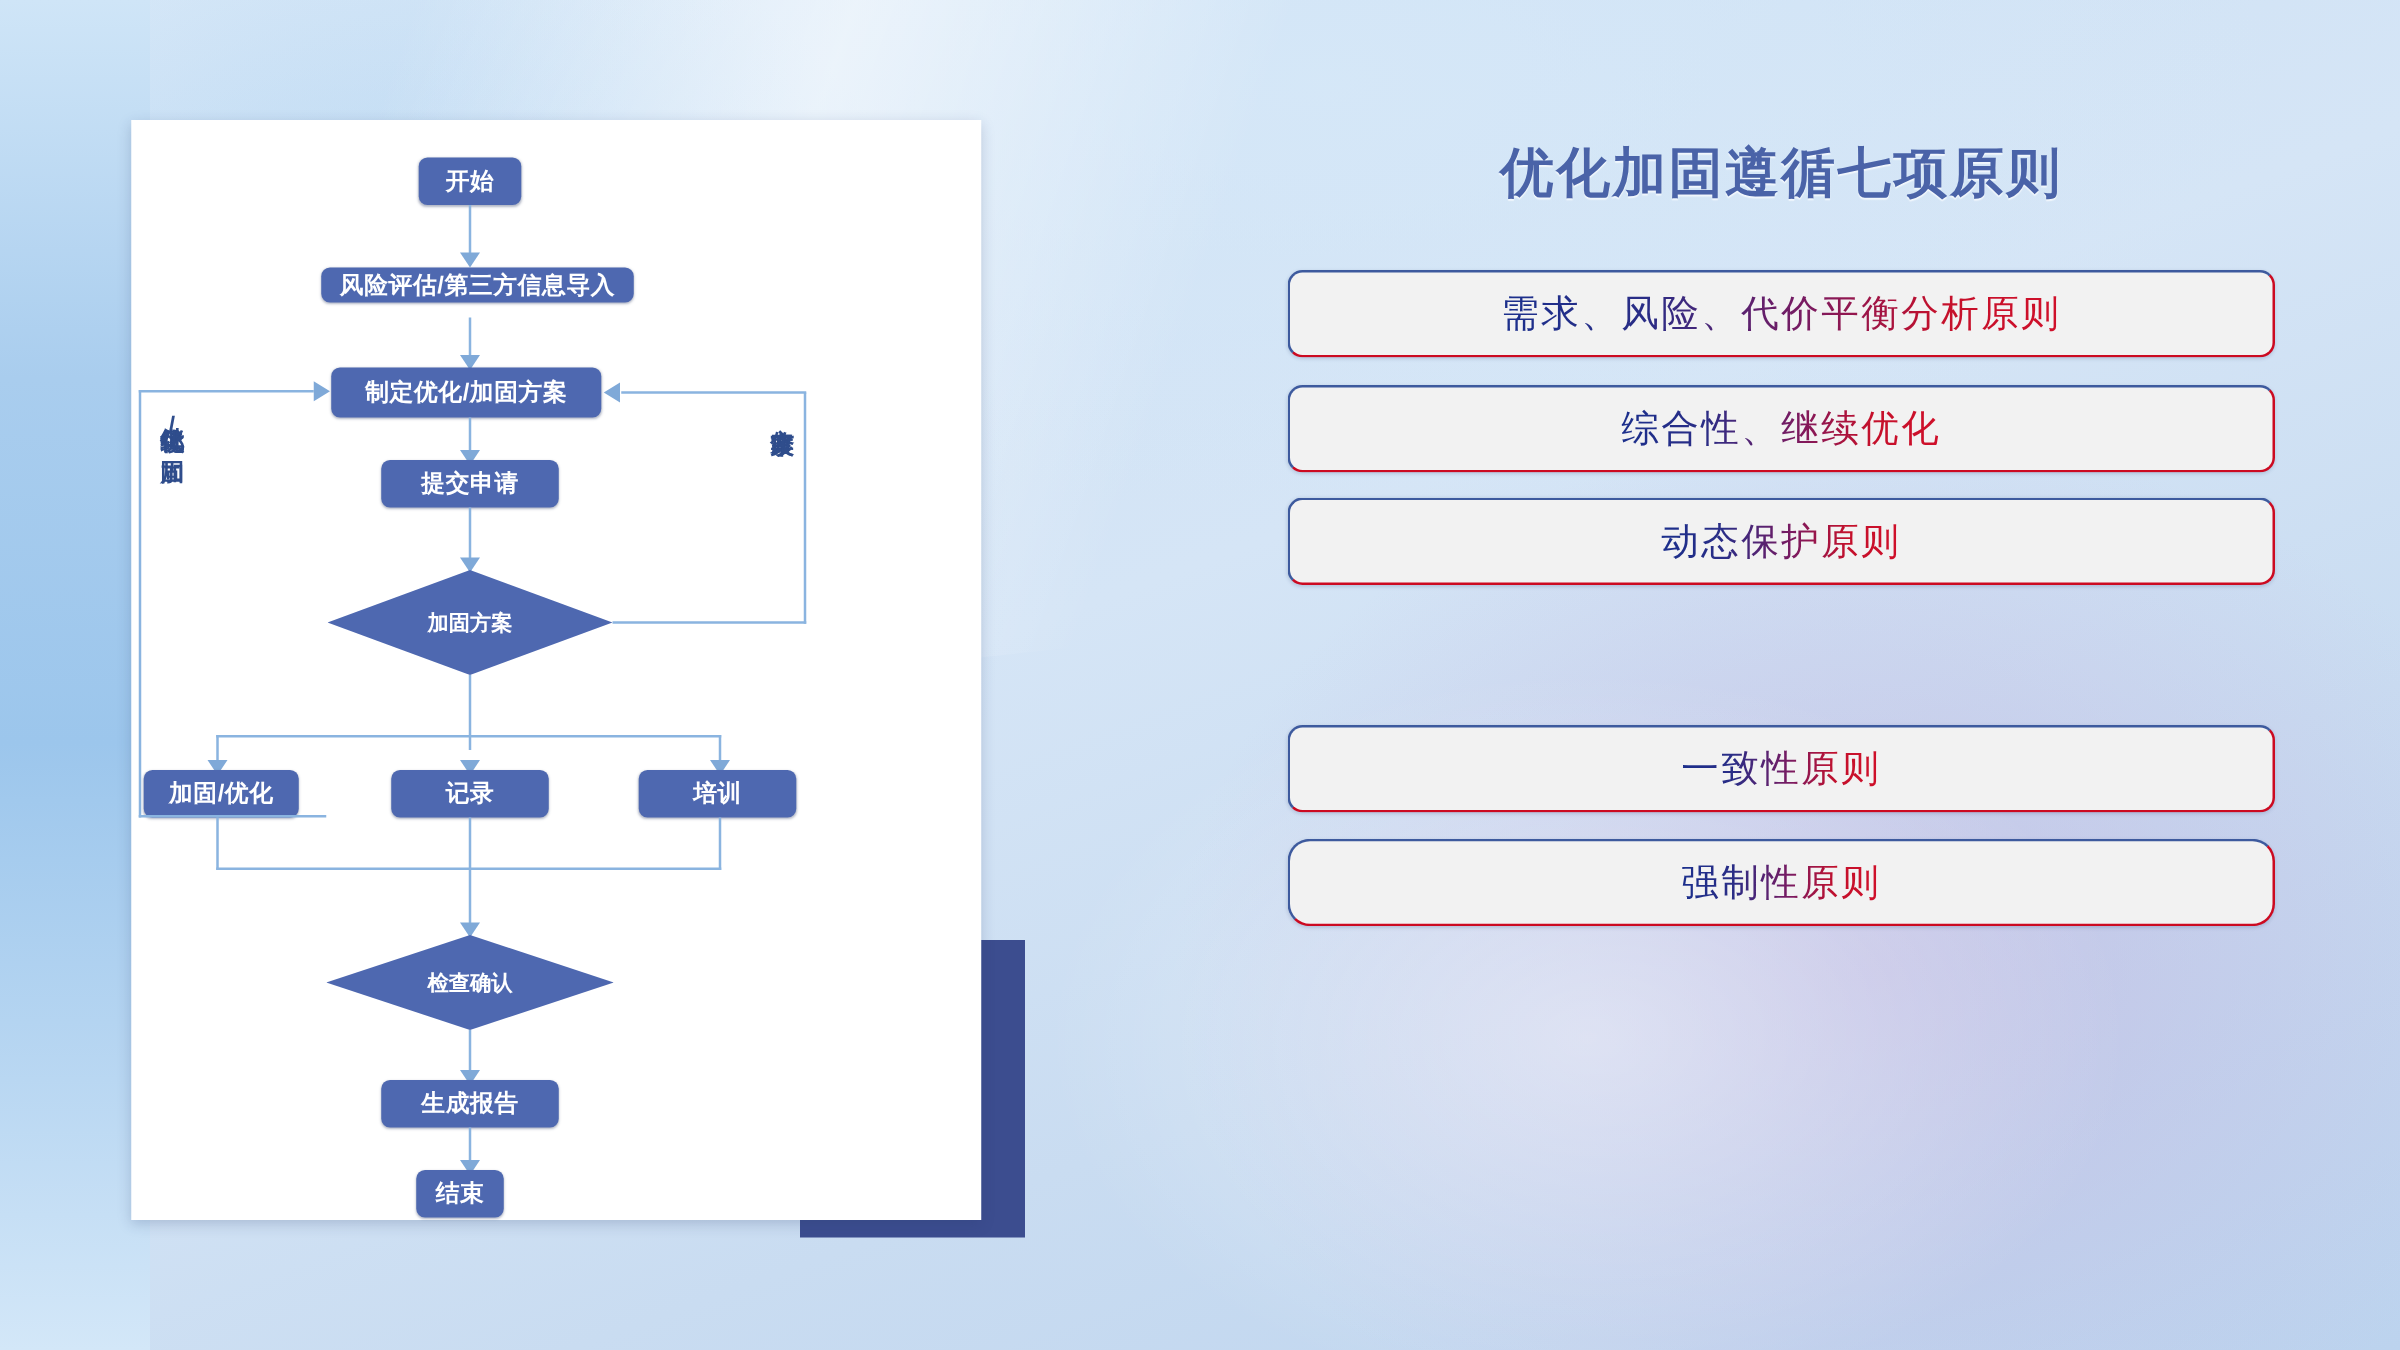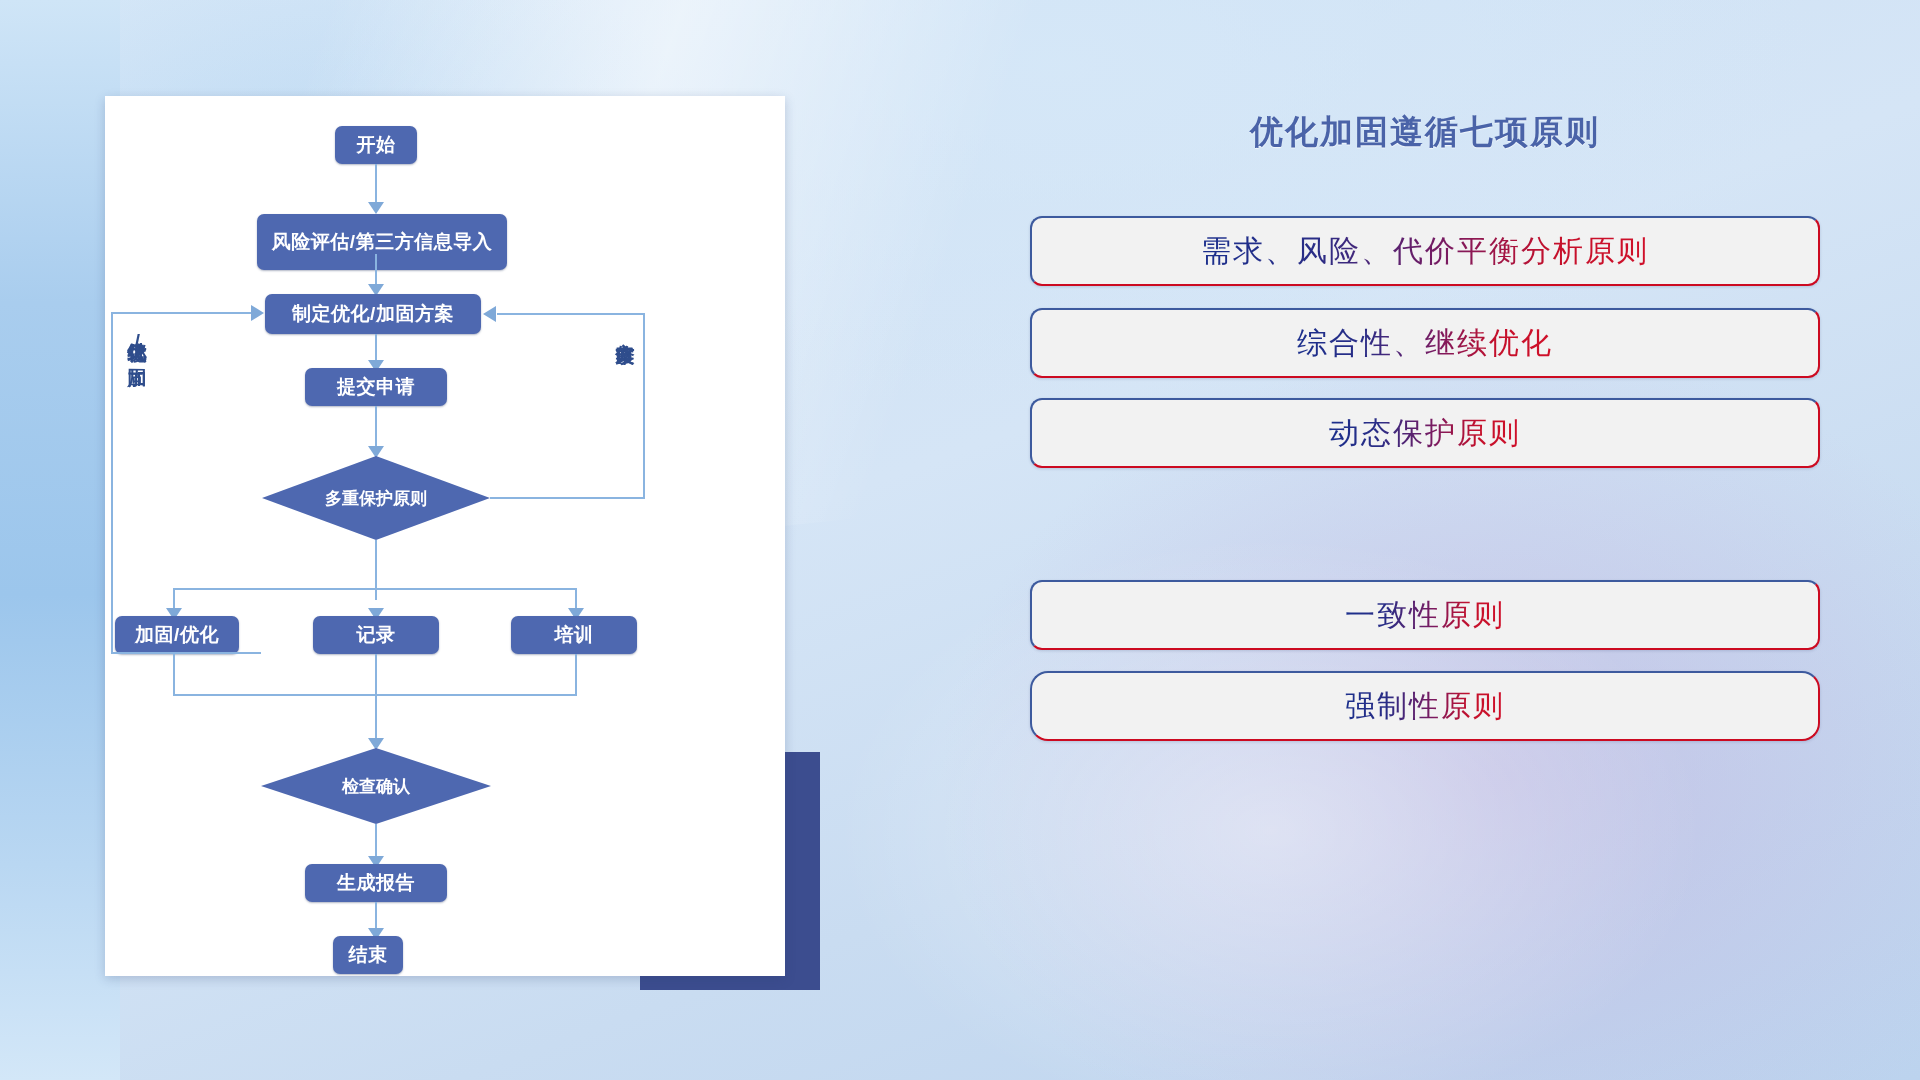--- a/index.html
+++ b/index.html
@@ -152,21 +152,21 @@
     width: 830px;
     height: 900px;
   }
 
   #principles-title {
     position: absolute;
     left: 0;
     top: 14px;
     width: 830px;
     text-align: center;
-    font-size: 33px;
+    font-size: 43px;
     font-weight: bold;
     color: #4a63a8;
     letter-spacing: 2px;
     text-shadow: 0 1px 1px rgba(255,255,255,0.7);
   }
 
   .principle-card {
     position: absolute;
     left: 20px;
     width: 790px;
@@ -209,21 +209,21 @@
 
   <div id="flow-panel">
 
     <div class="node" style="left:230px; top:30px; width:82px; height:38px;">
       <span>开始</span>
     </div>
 
     <div class="vline" style="left:270px; top:68px; height:48px;"></div>
     <div class="arrow-down" style="left:263px; top:106px;"></div>
 
-    <div class="node" style="left:152px; top:118px; width:250px; height:56px;">
+    <div class="node" style="left:152px; top:118px; width:250px; height:28px;">
       <span>风险评估/第三方信息导入</span>
     </div>
 
     <div class="vline" style="left:270px; top:158px; height:42px;"></div>
     <div class="arrow-down" style="left:263px; top:188px;"></div>
 
     <div class="node" style="left:160px; top:198px; width:216px; height:40px;">
       <span>制定优化/加固方案</span>
     </div>
 
@@ -232,21 +232,21 @@
 
     <div class="node" style="left:200px; top:272px; width:142px; height:38px;">
       <span>提交申请</span>
     </div>
 
     <div class="vline" style="left:270px; top:310px; height:52px;"></div>
     <div class="arrow-down" style="left:263px; top:350px;"></div>
 
     <div class="diamond-wrap" style="left:157px; top:360px; width:228px; height:84px;">
       <div class="diamond-shape"></div>
-      <span class="diamond-label">多重保护原则</span>
+      <span class="diamond-label">加固方案</span>
     </div>
 
     <div class="hline" style="left:385px; top:401px; width:155px;"></div>
     <div class="vline" style="left:538px; top:218px; height:185px;"></div>
     <div class="hline" style="left:392px; top:217px; width:148px;"></div>
     <div class="arrow-left" style="left:378px; top:210px;"></div>
     <div class="vtext" style="left:510px; top:232px;">方案修改</div>
 
     <div class="vline" style="left:6px; top:216px; height:342px;"></div>
     <div class="hline" style="left:6px; top:216px; width:140px;"></div>

